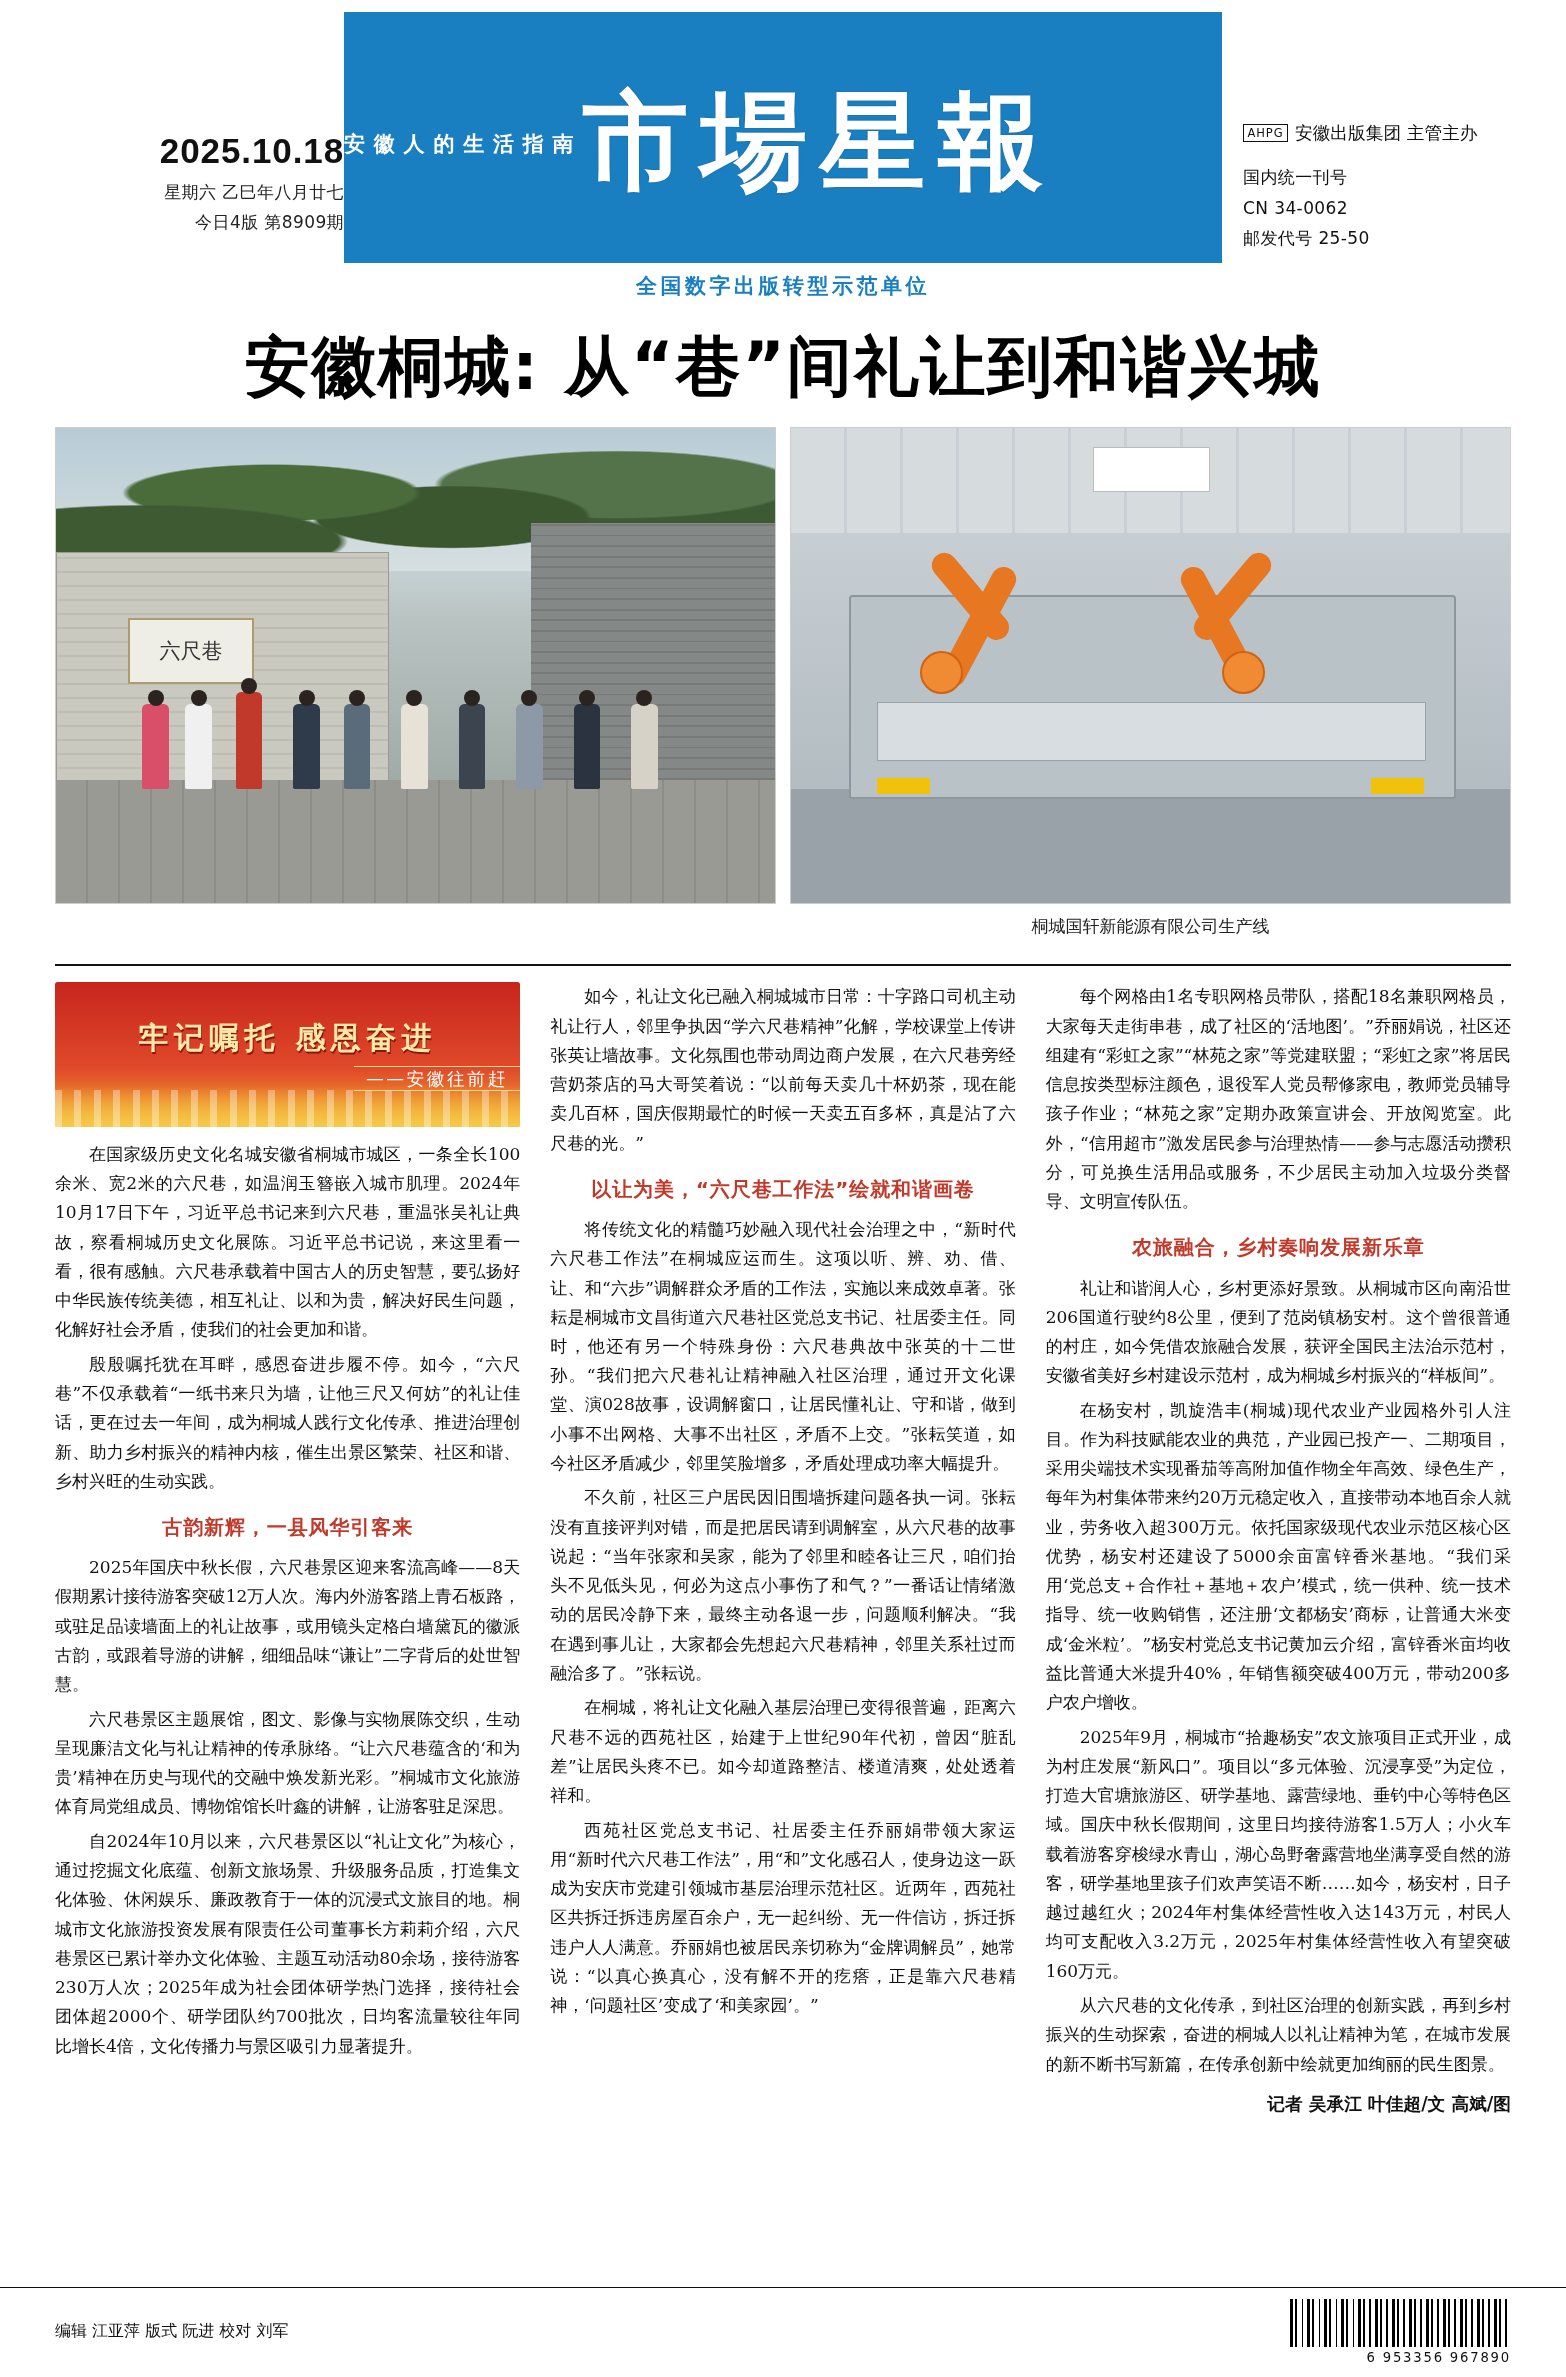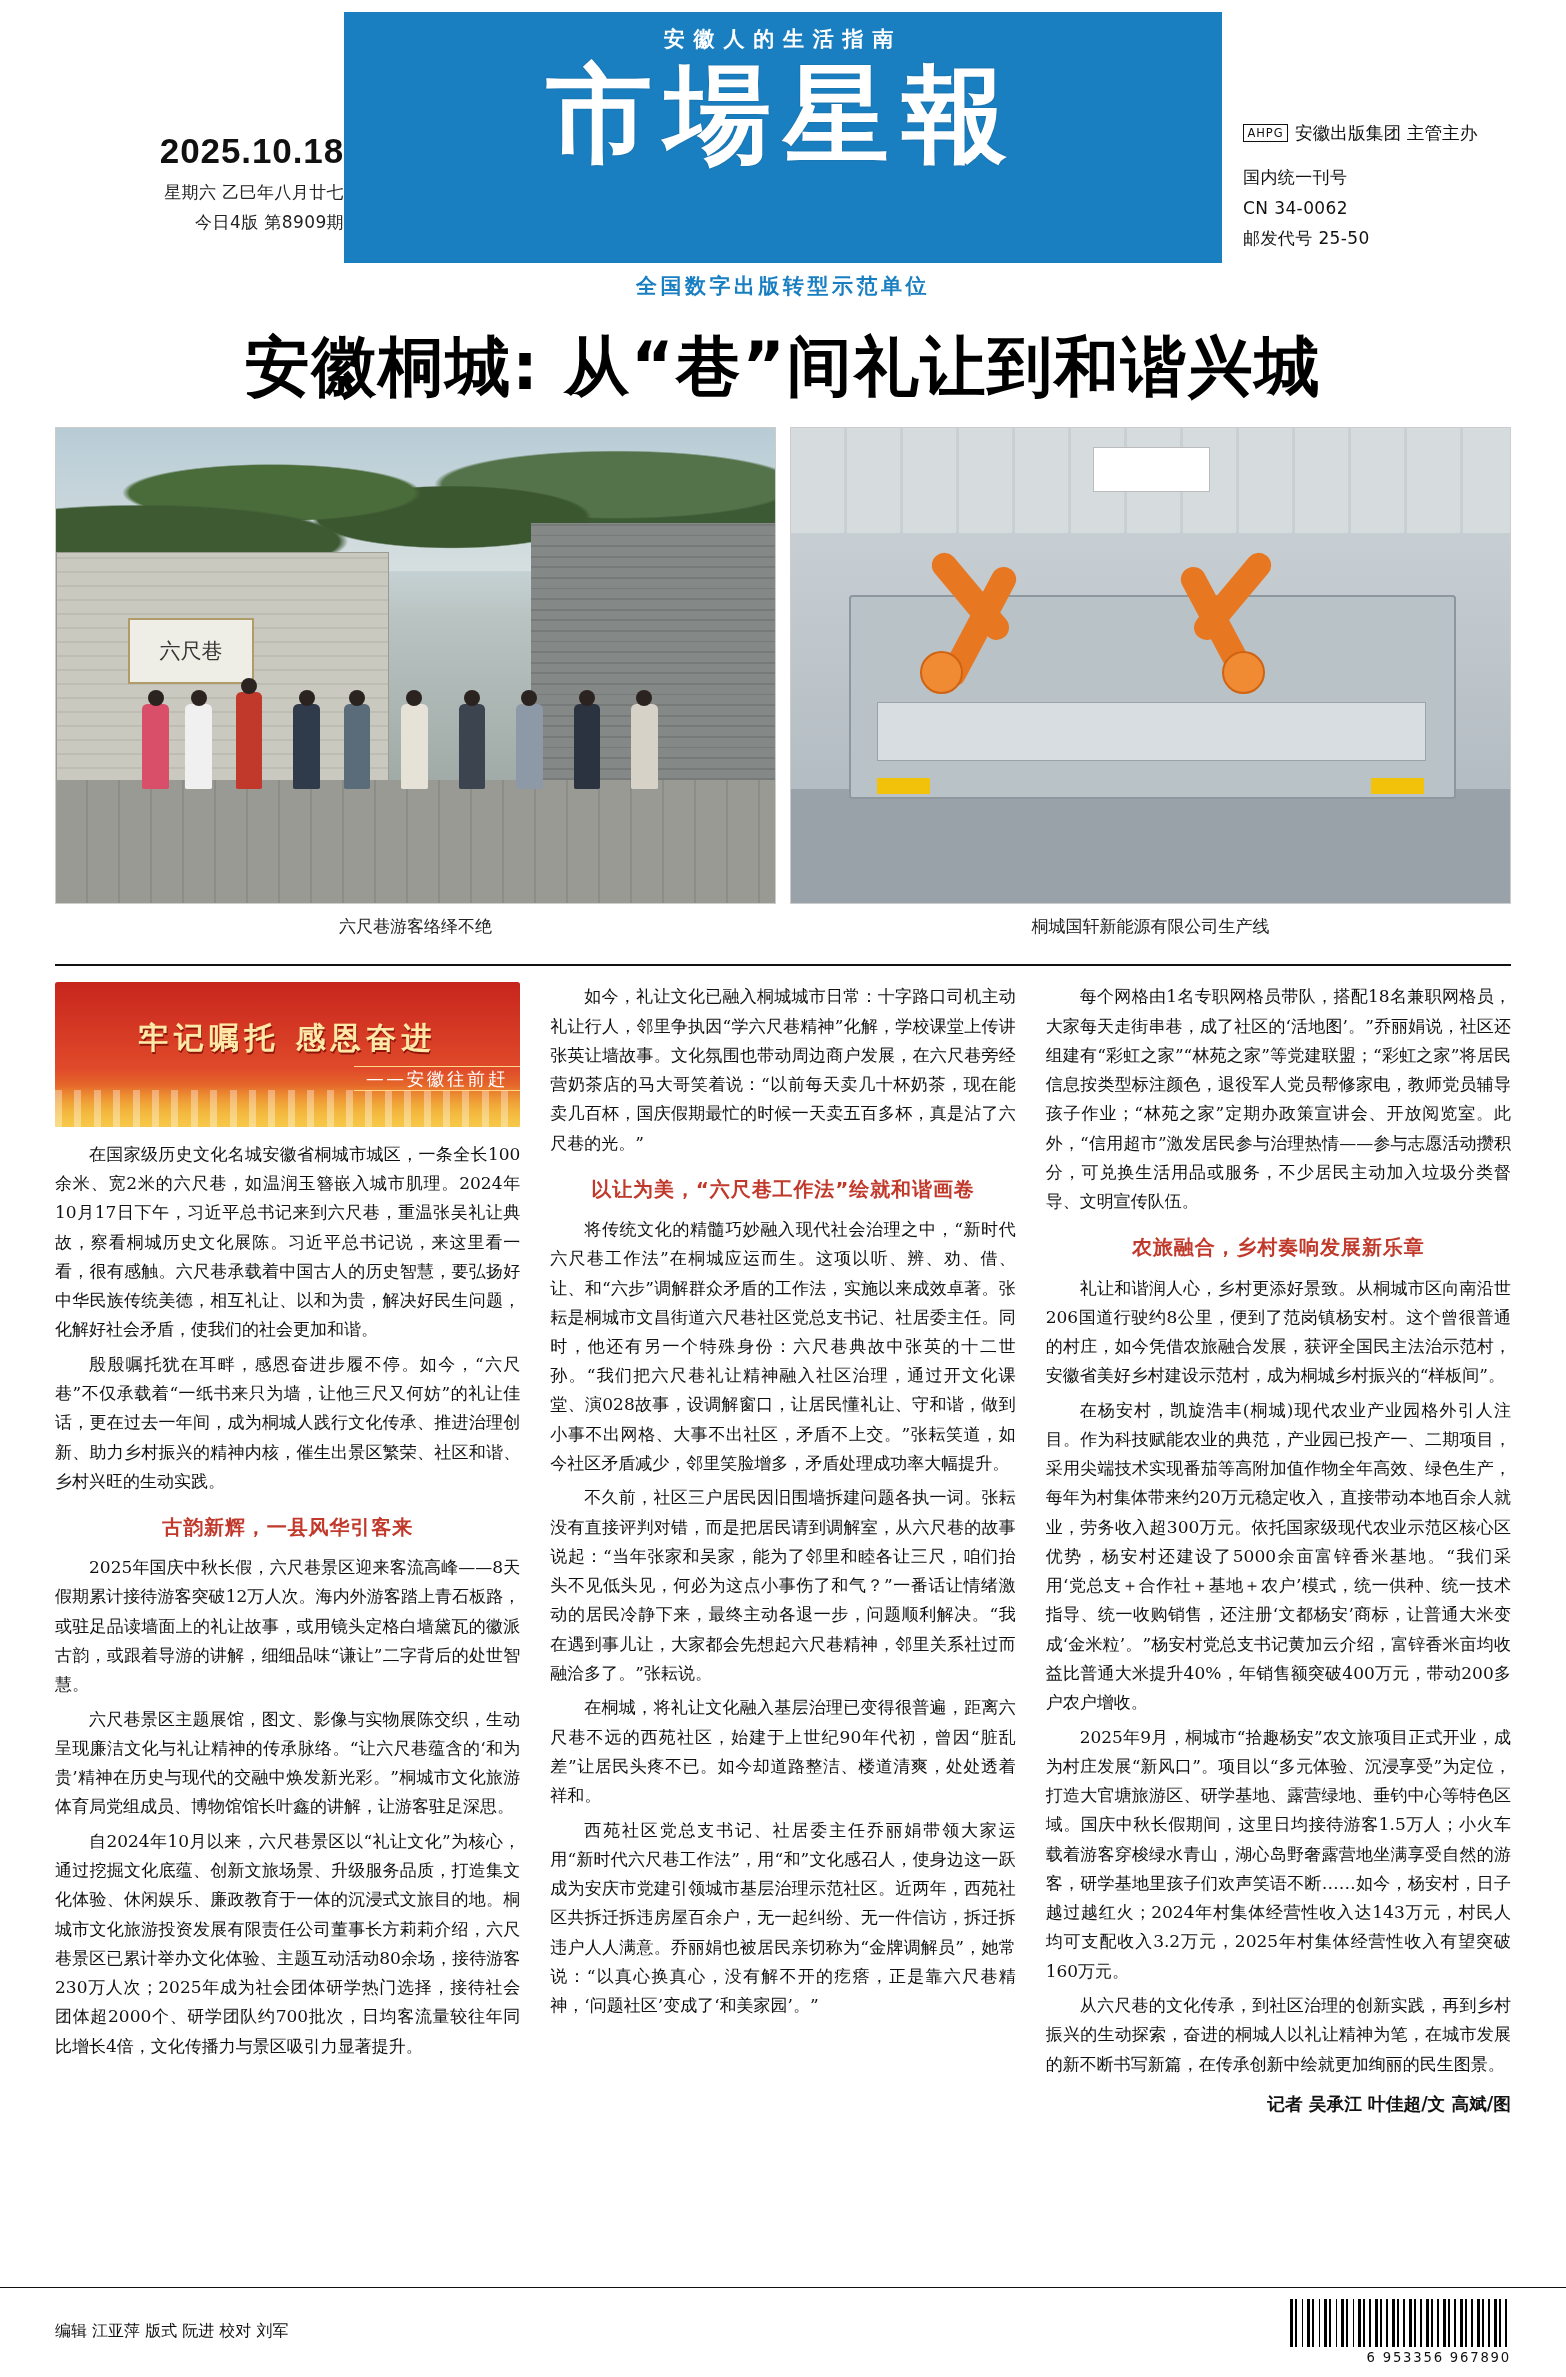--- a/index.html
+++ b/index.html
@@ -6,21 +6,21 @@
   body{width:1566px;height:2377px;font-family:"DejaVu Sans","Liberation Sans",sans-serif;color:#111;}
   .page{width:1566px;height:2377px;position:relative;background:#fff;padding:0;box-sizing:border-box;}
 
   
   .masthead{display:flex;align-items:stretch;padding:12.4px 53px 0 53px;box-sizing:border-box;height:300px;}
   .mh-left{width:291px;display:flex;flex-direction:column;justify-content:center;align-items:flex-end;padding-top:53px;box-sizing:border-box;}
   .mh-date{font-size:35px;font-weight:bold;letter-spacing:0.9px;color:#111;font-family:"Liberation Sans",sans-serif;}
   .mh-sub{font-size:17px;color:#222;margin-top:10.6px;letter-spacing:0.4px;}
   .mh-sub2{font-size:17px;color:#222;margin-top:7px;letter-spacing:0.4px;}
   .mh-center{flex:1;display:flex;flex-direction:column;align-items:center;}
-  .mh-band{background:#1a7fc1;width:100%;height:270px;position:relative;display:flex;flex-direction:column;align-items:center;justify-content:flex-start;}
+  .mh-band{background:#1a7fc1;width:100%;height:270px;position:relative;display:flex;flex-direction:row;align-items:center;justify-content:flex-start;}
   .mh-guide{color:#fff;font-size:21px;letter-spacing:8.8px;margin-top:12.4px;font-weight:bold;}
   .mh-title{color:#fff;font-size:106px;font-weight:bold;letter-spacing:12.4px;margin-top:5.3px;line-height:1.05;font-family:"DejaVu Serif","Liberation Serif",serif;text-shadow:0 0 1.8px rgba(0,0,0,.25);}
   .mh-right{width:291px;display:flex;flex-direction:column;justify-content:center;align-items:flex-start;padding-top:58px;padding-left:21px;box-sizing:border-box;}
   .mh-pub{font-size:17.7px;color:#111;margin-bottom:12.4px;display:flex;align-items:center;gap:7px;}
   .mh-logo{display:inline-block;border:1.8px solid #111;padding:0.9px 3.5px;font-size:11.5px;letter-spacing:0.9px;}
   .mh-line{font-size:17px;color:#111;margin-top:8.8px;letter-spacing:0.4px;}
   .mh-foot{text-align:center;font-size:21px;color:#1a7fc1;font-weight:bold;letter-spacing:3.5px;margin-top:8.8px;}
 
   
   .headline{text-align:center;font-size:65px;font-weight:bold;letter-spacing:1.8px;margin:23px 0 16px 0;font-family:"DejaVu Sans","Liberation Sans",sans-serif;color:#000;}
@@ -152,21 +152,20 @@
         <div class="pp" style="left:64%;background:#8d99a6;">
             <i class="h"></i>
           </div>
         <div class="pp" style="left:72%;background:#2b3340;">
             <i class="h"></i>
           </div>
         <div class="pp" style="left:80%;background:#d6d2c8;">
             <i class="h"></i>
           </div>
       </div>
-      <div class="cap">六尺巷游客络绎不绝</div>
     </div>
 
     <div class="photo-box">
       <div class="photo p2">
         <div class="ceil"></div>
         <div class="floor"></div>
         <div class="sign"></div>
         <div class="mach"></div>
         <div class="mach2"></div>
         <div class="arm" style="left:20%;bottom:46%;height:132px;transform:rotate(28deg);"></div>

